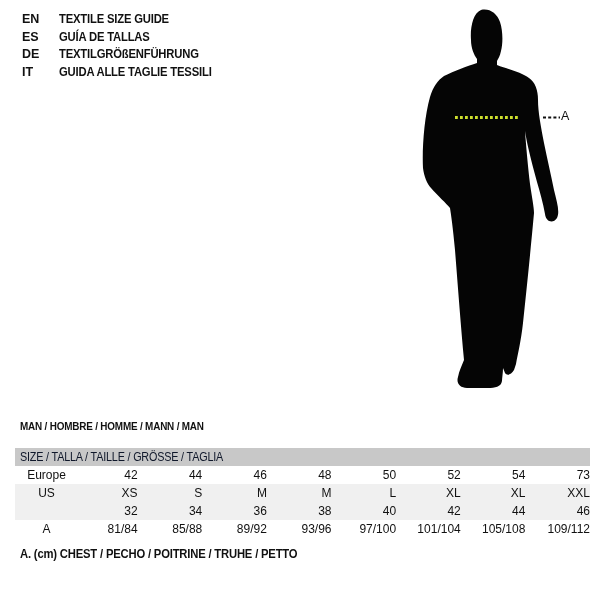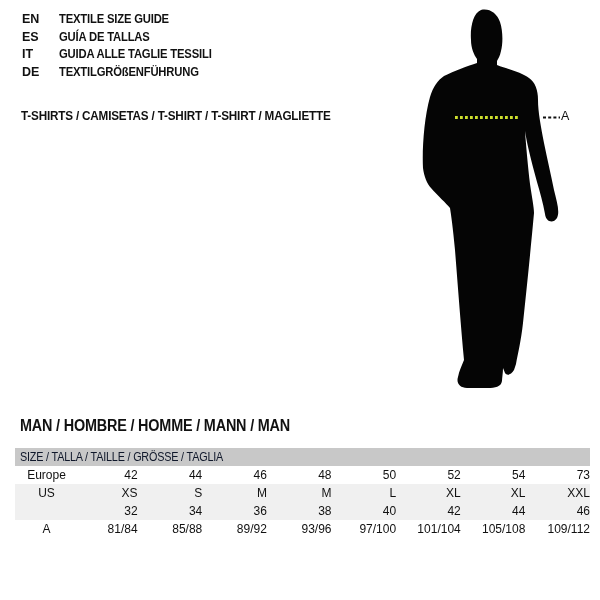--- a/index.html
+++ b/index.html
@@ -17,21 +17,21 @@
   
   .garment-types{position:absolute;left:21px;top:106px;}
   .garment-line{height:19px;line-height:19px;font-size:13px;font-weight:700;}
 
   
   .figure{position:absolute;left:410px;top:0;width:190px;height:400px;}
   .figure svg{position:absolute;left:0;top:0;}
   .measure-label{position:absolute;left:151px;top:109px;font-size:12.5px;font-weight:400;}
 
   
-  .section-title{position:absolute;left:20px;top:418px;font-size:16px;font-weight:700;line-height:16px;}
+  .section-title{position:absolute;left:20px;top:418px;font-size:11px;font-weight:700;line-height:16px;}
 
   
   .size-table{position:absolute;left:15px;top:448px;width:575px;font-size:12px;}
   .t-header{height:18px;line-height:18px;background:#c8c8c8;padding-left:5px;color:#0f172a;}
   .t-row{display:grid;grid-template-columns:58px repeat(8,1fr);height:18px;line-height:18px;}
   .t-row.alt{background:#f0f0f0;}
   .t-label{padding-left:5px;text-align:center;}
   .t-cell{text-align:right;}
 
   
@@ -45,33 +45,30 @@
   <div class="lang-list">
     <div class="lang-row">
       <span class="lang-code">EN</span>
       <span class="lang-label cond">TEXTILE SIZE GUIDE</span>
     </div>
     <div class="lang-row">
       <span class="lang-code">ES</span>
       <span class="lang-label cond">GUÍA DE TALLAS</span>
     </div>
     <div class="lang-row">
+      <span class="lang-code">DE</span>
+      <span class="lang-label cond">TEXTILGRÖßENFÜHRUNG</span>
+    </div>
+    <div class="lang-row">
       <span class="lang-code">IT</span>
       <span class="lang-label cond">GUIDA ALLE TAGLIE TESSILI</span>
-    </div>
-    <div class="lang-row">
-      <span class="lang-code">DE</span>
-      <span class="lang-label cond">TEXTILGRÖßENFÜHRUNG</span>
     </div>
   </div>
 
   <div class="garment-types">
-    <div class="garment-line">
-      <span class="cond">T-SHIRTS / CAMISETAS / T-SHIRT / T-SHIRT / MAGLIETTE</span>
-    </div>
   </div>
 
   <div class="figure">
     <svg width="190" height="400" viewBox="0 0 190 400">
       <path fill="#050505" d="
         M71,10
         C79,8 87,13 90,22
         C93,31 93,43 91,51
         C90,56 88,59 87,61
         L87,65
@@ -164,14 +161,17 @@
       <span class="t-cell">85/88</span>
       <span class="t-cell">89/92</span>
       <span class="t-cell">93/96</span>
       <span class="t-cell">97/100</span>
       <span class="t-cell">101/104</span>
       <span class="t-cell">105/108</span>
       <span class="t-cell">109/112</span>
     </div>
   </div>
 
+  <div class="footnote">
+    <span class="cond">A. (cm) CHEST / PECHO / POITRINE / TRUHE / PETTO</span>
+  </div>
 
 </div>
 
 </body></html>

